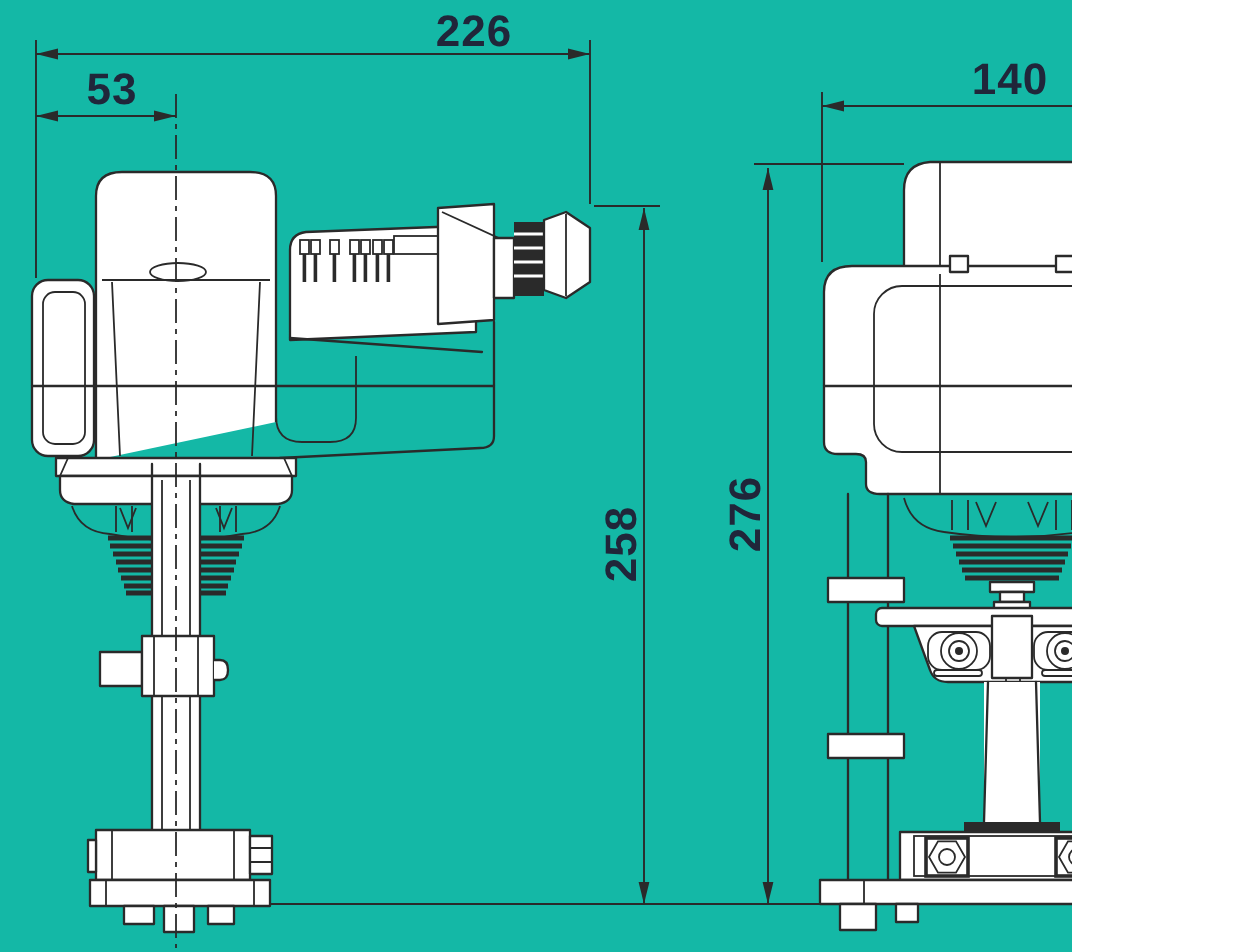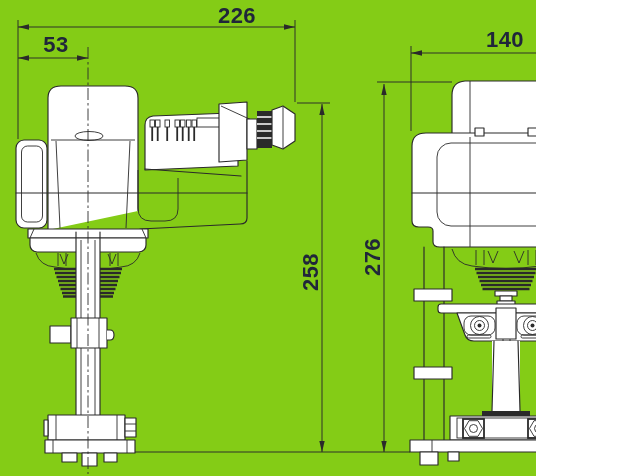--- a/index.html
+++ b/index.html
@@ -1,16 +1,16 @@
 <!DOCTYPE html>
 <html><head>
 <meta charset="utf-8">
 <style>
   html,body{margin:0;padding:0;background:#ffffff;}
-  .stage{position:relative;width:536px;height:476px;background:#84cc16;overflow:hidden;}
+  .stage{position:relative;width:536px;height:476px;background:#14b8a6;overflow:hidden;}
   svg{display:block;}
   .obj{fill:none;stroke:#2a2a2a;stroke-width:1.15;stroke-linejoin:round;stroke-linecap:round;}
   .objf{fill:#ffffff;stroke:#2a2a2a;stroke-width:1.15;stroke-linejoin:round;}
   .thin{fill:none;stroke:#2a2a2a;stroke-width:0.9;}
   .thick{fill:none;stroke:#2a2a2a;stroke-width:1.8;}
   .ridge{fill:none;stroke:#2a2a2a;stroke-width:2.4;}
   .dark{fill:#2a2a2a;stroke:none;}
   .dim{fill:none;stroke:#2a2a2a;stroke-width:0.95;}
   .arrow{fill:#2a2a2a;stroke:none;}
   .centerline{fill:none;stroke:#2a2a2a;stroke-width:0.9;stroke-dasharray:12 3 2.5 3;}

